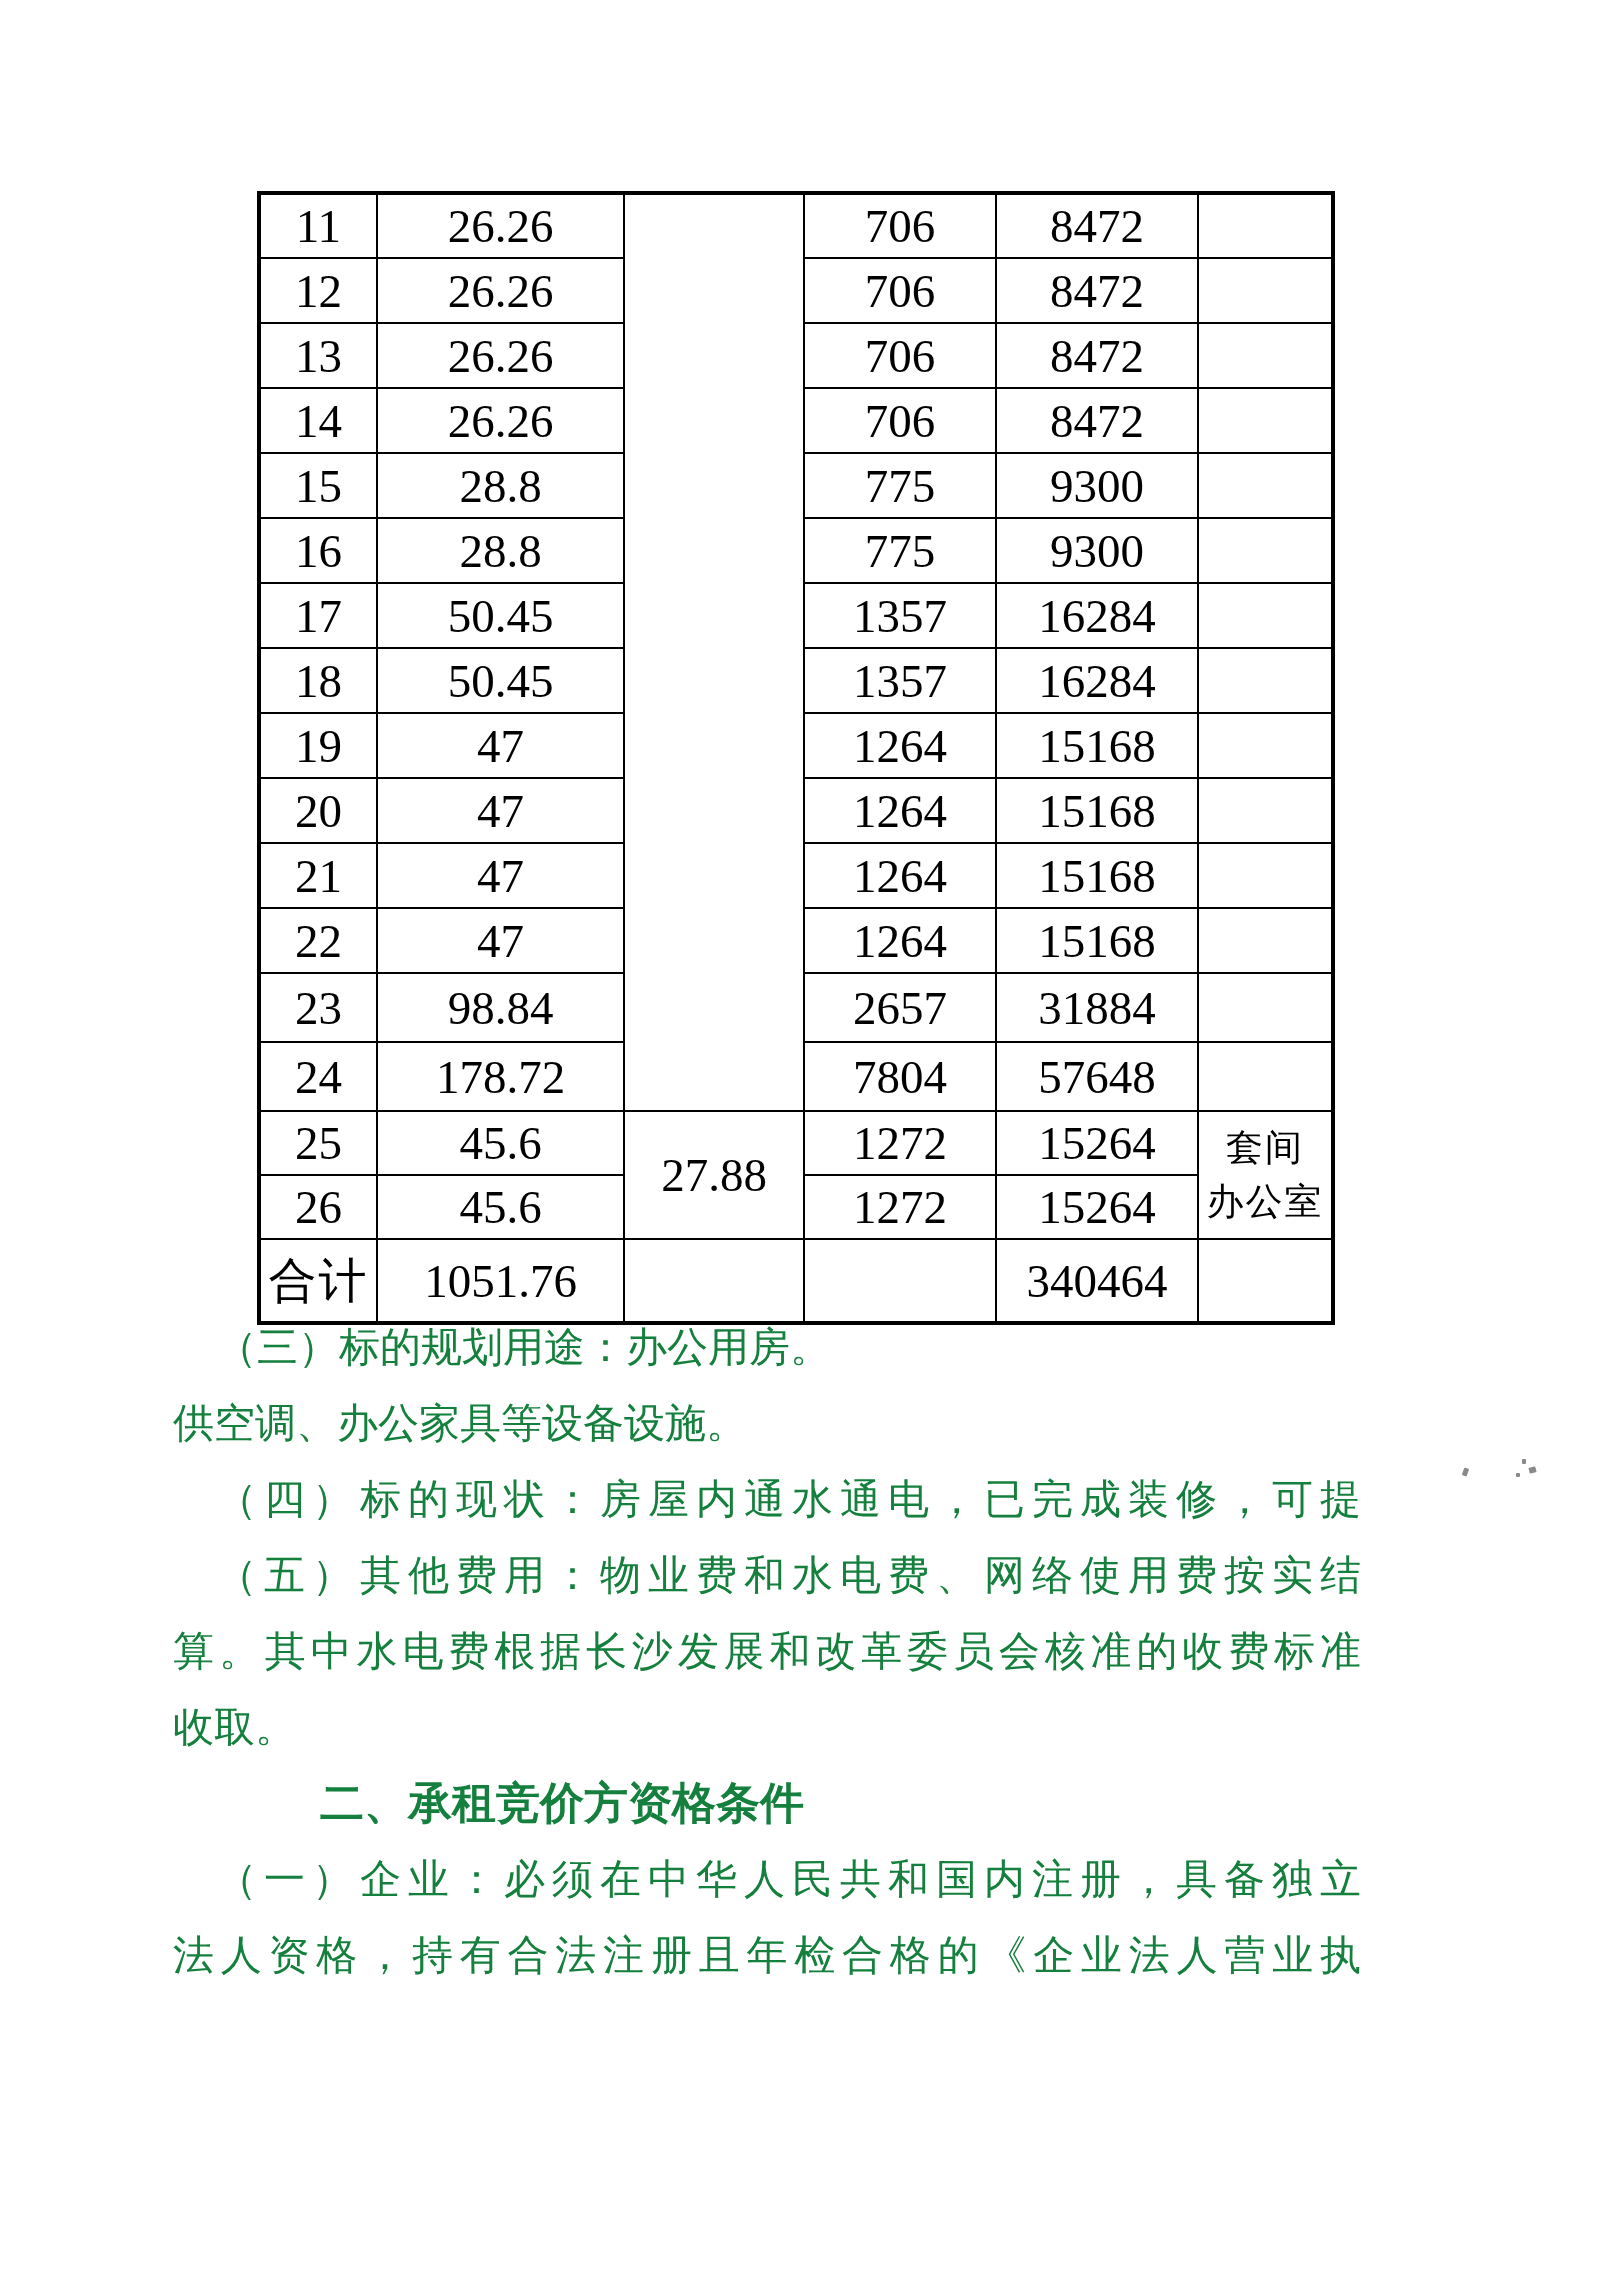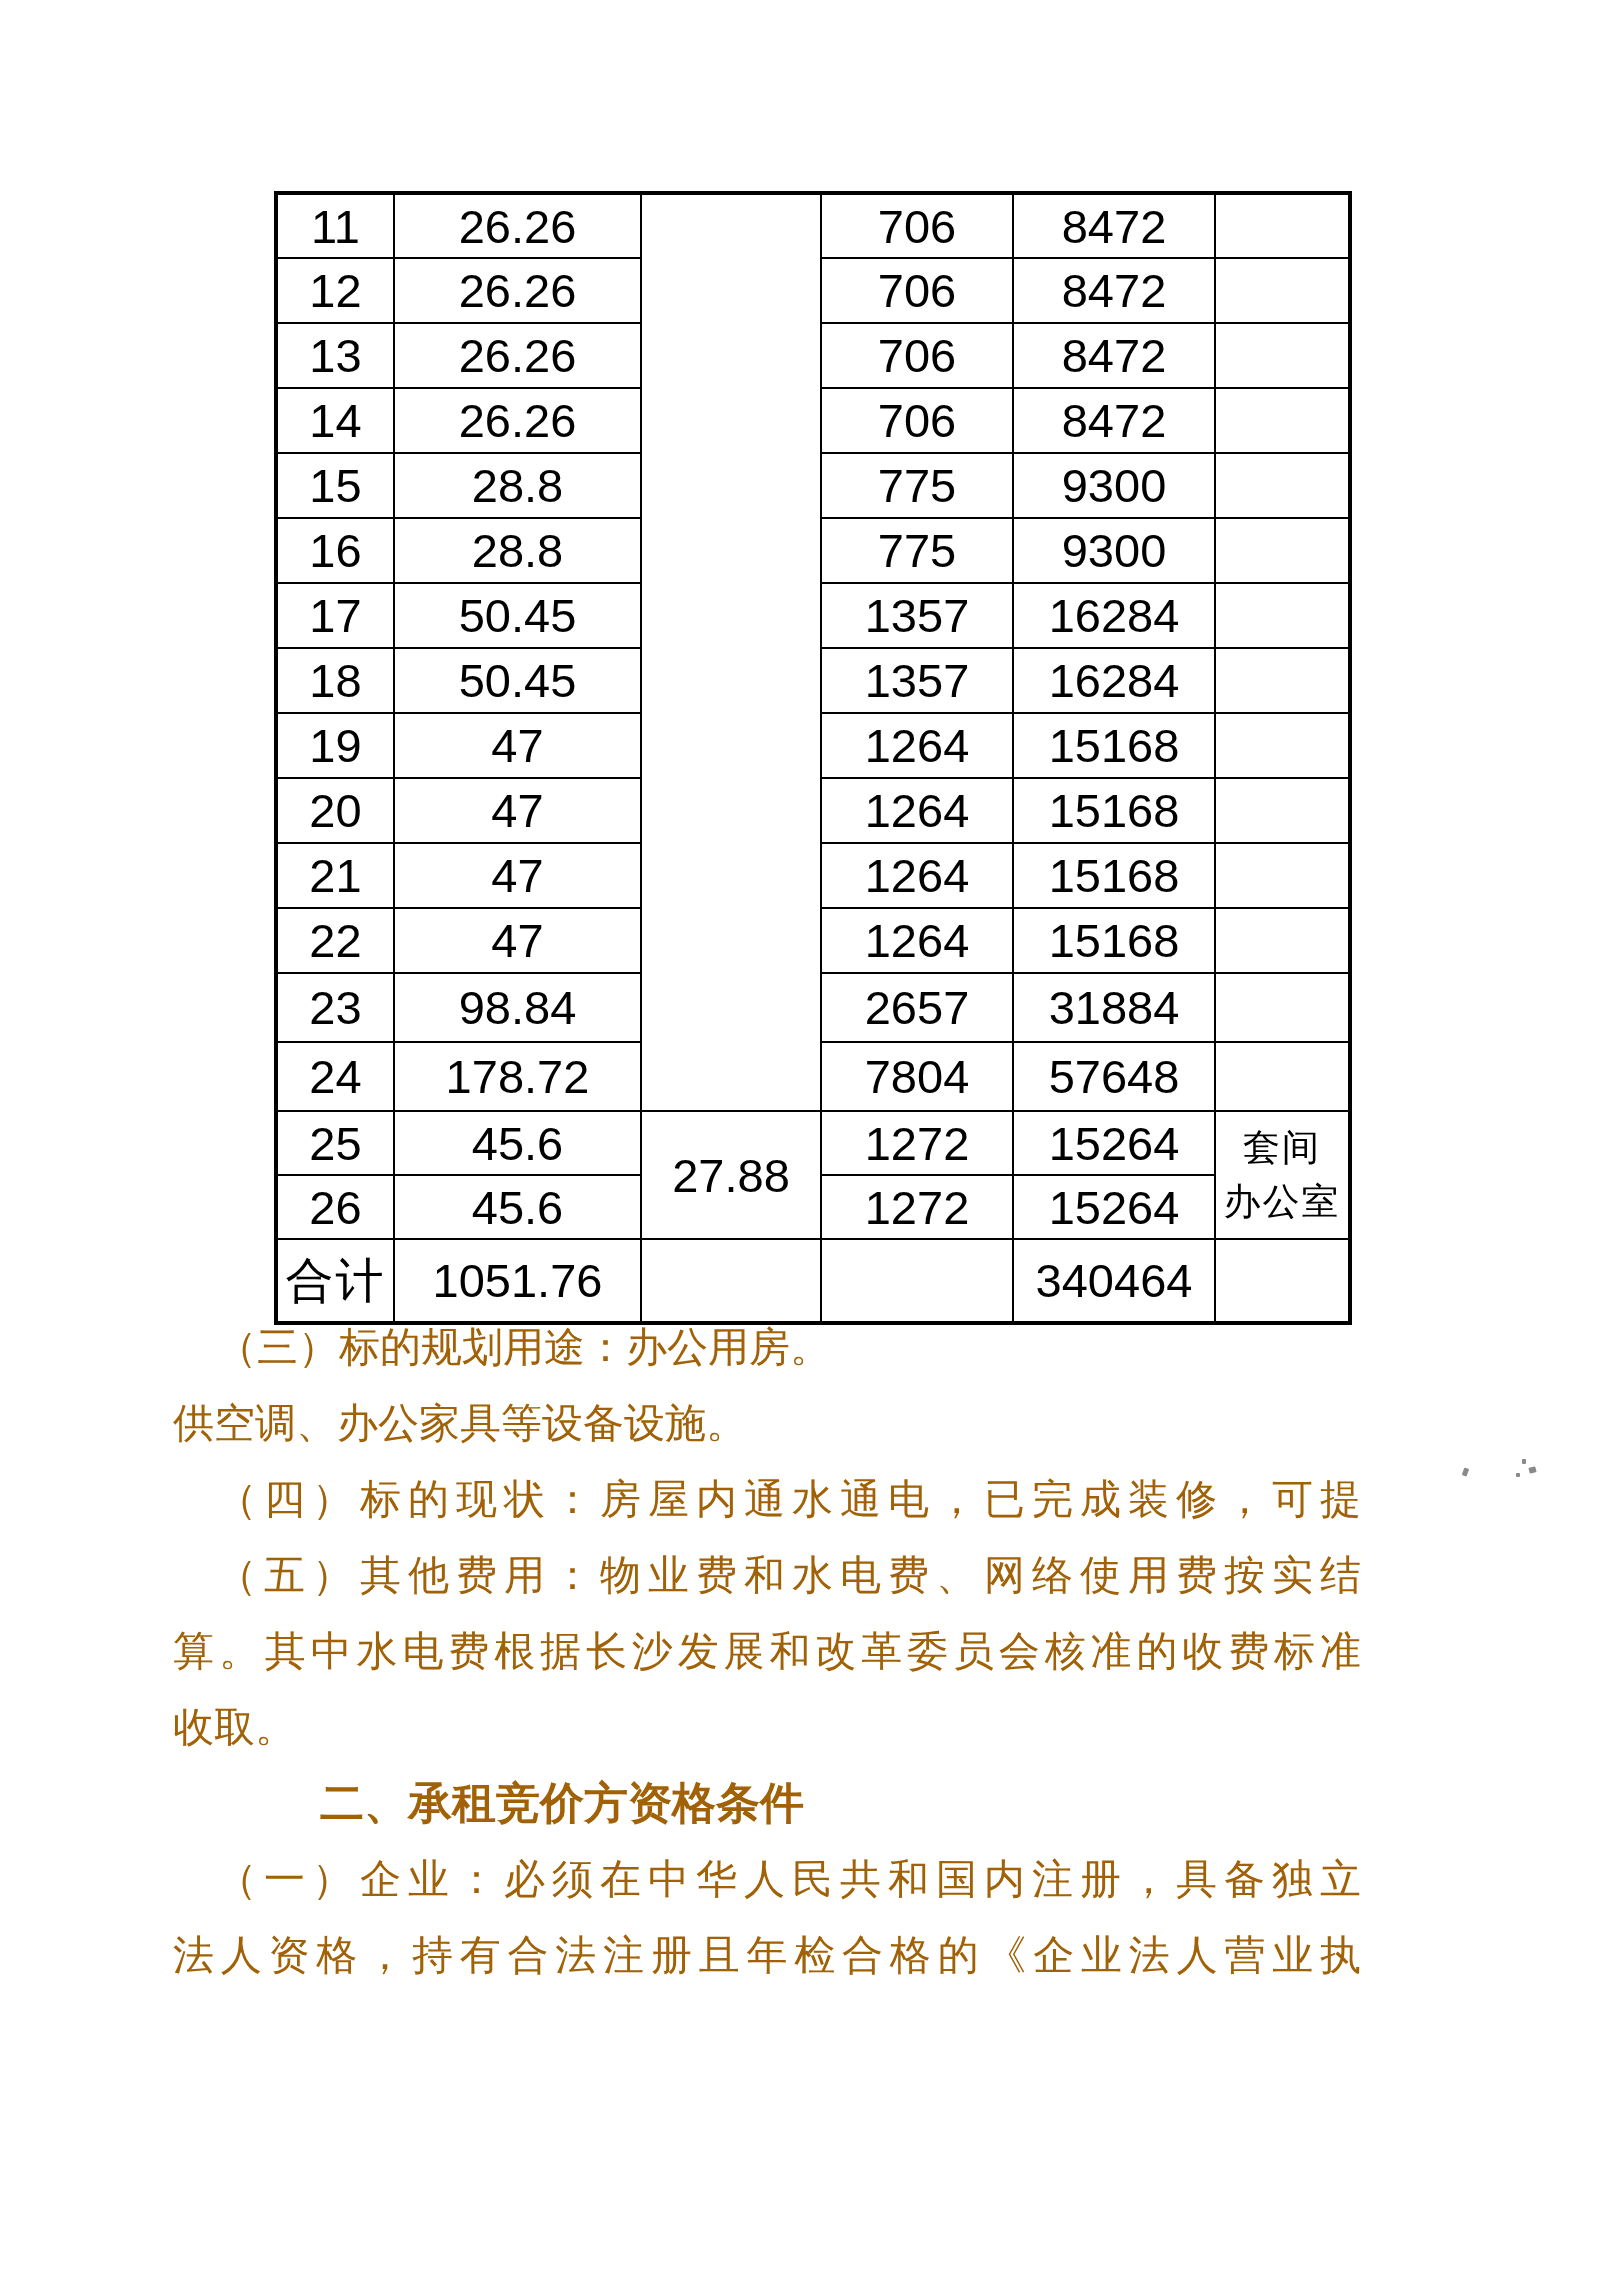--- a/index.html
+++ b/index.html
@@ -6,26 +6,26 @@
   .page{
     position:relative;
     width:1620px;height:2293px;
     background:#ffffff;
     overflow:hidden;
     font-family:"Liberation Serif", serif;
     color:#000;
   }
   
   table.doc-table{
-    position:absolute;left:274px;top:191px;
+    position:absolute;left:257px;top:191px;
     border-collapse:collapse;
     table-layout:fixed;
     width:1074px;
     border:4.9px solid #000;
-    font-family:Liberation Sans, sans-serif;
+    font-family:Liberation Serif, serif;
   }
   table.doc-table tr{height:65px;}
   table.doc-table td{
     border:2.9px solid #000;
     padding:0;
     text-align:center;
     vertical-align:middle;
     font-size:47px;
     overflow:hidden;
   }
@@ -33,21 +33,21 @@
   table.doc-table td.pre{
     white-space:pre-line;
     font-size:37px;
     line-height:1.45;
     letter-spacing:2px;
   }
   
   .body-text{
     position:absolute;left:173px;top:1309px;width:1188px;
     font-size:41px;
-    color:#a16207;
+    color:#15803d;
   }
   .body-text .line{
     height:76px;
     line-height:76px;
     text-align:justify;
     text-align-last:left;
     overflow:hidden;
   }
   .body-text .line.first,
   .body-text .line.mid{text-align-last:justify;}

